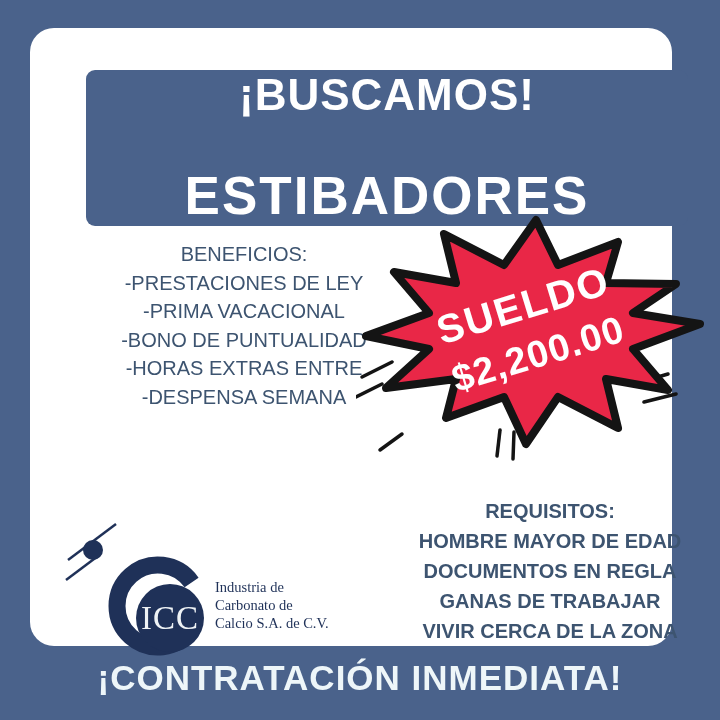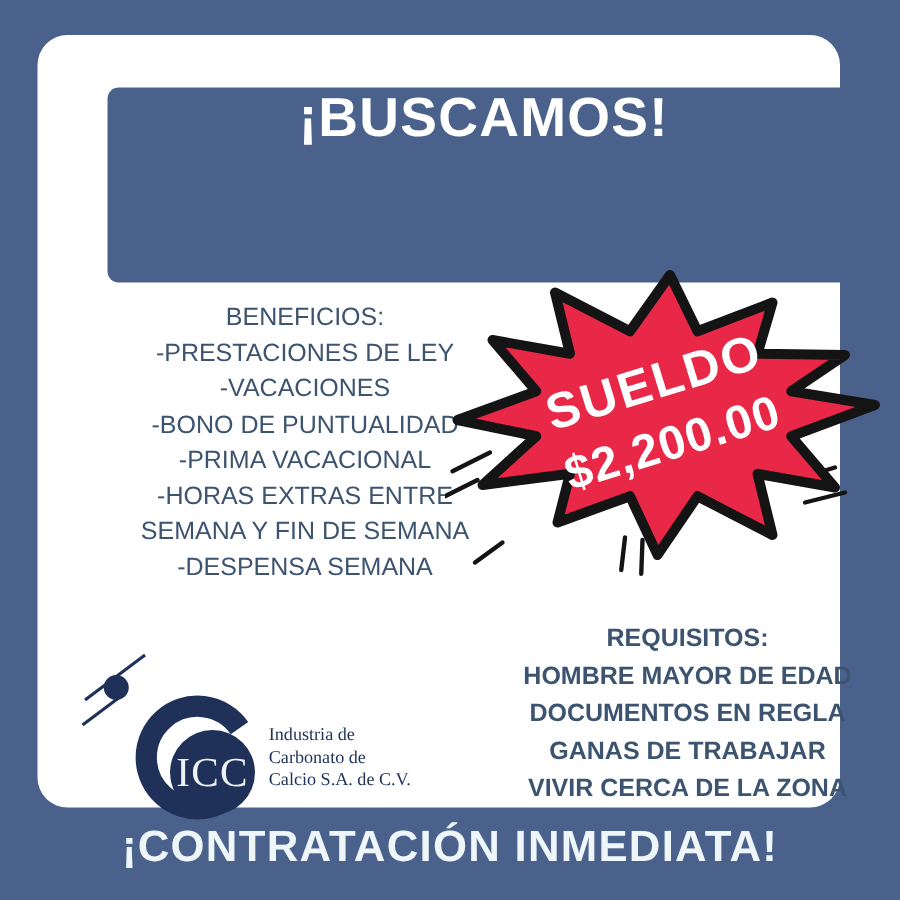--- a/index.html
+++ b/index.html
@@ -34,31 +34,30 @@
           color:var(--footer-text);font-weight:bold;font-size:35px;letter-spacing:1px;}
 </style>
 </head>
 <body>
 
 <div class="poster">
   <div class="card">
 
     <div class="banner">
       <div class="banner-line1">¡BUSCAMOS!</div>
+      <div class="banner-line2">ESTIBADORES</div>
     </div>
 
     <div class="benefits">
       <div>BENEFICIOS:</div>
       <div>
           <div>-PRESTACIONES DE LEY</div>
-          <div>-VACACIONES</div>
+          <div>-PRIMA VACACIONAL</div>
           <div>-BONO DE PUNTUALIDAD</div>
-          <div>-PRIMA VACACIONAL</div>
           <div>-HORAS EXTRAS ENTRE</div>
-          <div>SEMANA Y FIN DE SEMANA</div>
           <div>-DESPENSA SEMANA</div>
         </div>
     </div>
 
     <div class="requirements">
       <div>REQUISITOS:</div>
       <div>
           <div>HOMBRE MAYOR DE EDAD</div>
           <div>DOCUMENTOS EN REGLA</div>
           <div>GANAS DE TRABAJAR</div>

